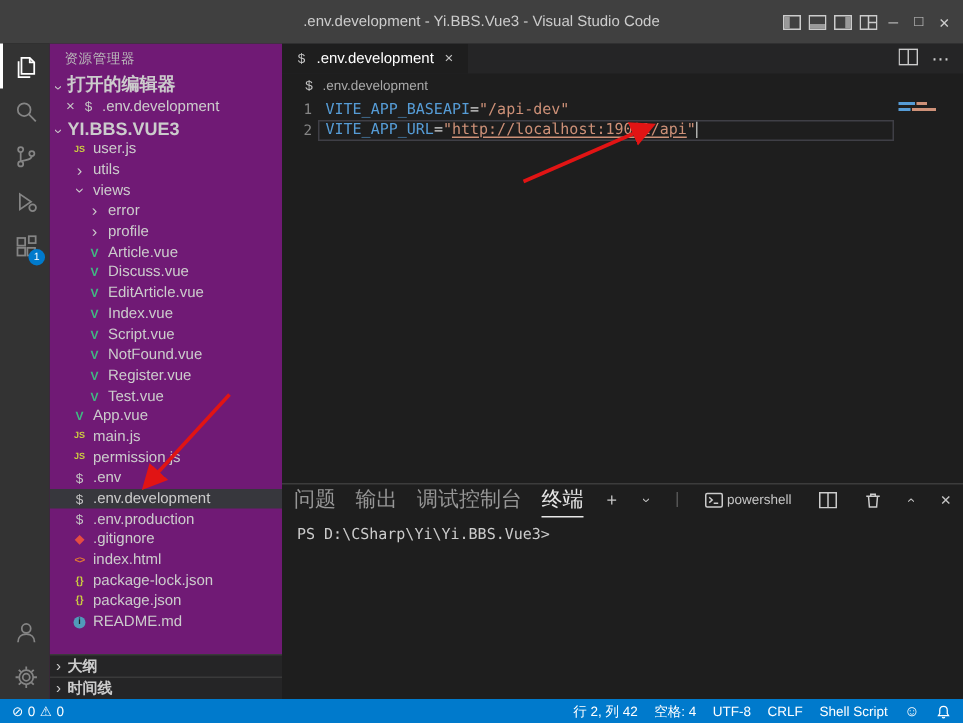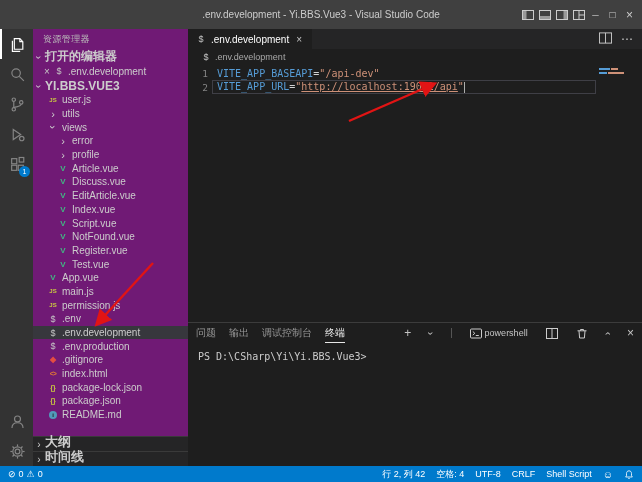--- a/index.html
+++ b/index.html
@@ -45,21 +45,21 @@
   .ficon.js::before{content:"JS";font-size:6px;color:var(--js-yellow,#cbcb41)}
   .ficon.vue::before{content:"V";font-size:8px;color:var(--vue-green,#41b883)}
   .ficon.env::before{content:"$";font-size:9px;font-weight:normal;color:#c5c5c5}
   .ficon.git::before{content:"◆";font-size:8px;color:var(--git-red,#e44d42)}
   .ficon.html::before{content:"<>";font-size:6.5px;letter-spacing:-.5px;color:var(--html-orange,#e37933)}
   .ficon.json::before{content:"{}";font-size:7px;color:var(--js-yellow,#cbcb41)}
   .ficon.info::before{content:"i";display:block;width:8px;height:8px;border-radius:50%;background:var(--info-blue,#519aba);color:#1e1e1e;font-size:6px;line-height:8px;text-align:center}
   .ficon.folder-collapsed::before{content:"›";font-size:11px;font-weight:normal;color:#cccccc}
   .ficon.folder-expanded::before{content:"›";font-size:11px;font-weight:normal;color:#cccccc;display:inline-block;transform:rotate(90deg)}
   .sidebar-bottom{position:absolute;bottom:0;left:0;right:0;background:#252526}
-  .bottom-section{height:15px;border-top:1px solid #3a3a3a;display:flex;align-items:flex-end;font-weight:bold;font-size:13px;cursor:pointer}
+  .bottom-section{height:15px;border-top:1px solid #3a3a3a;display:flex;align-items:center;font-weight:bold;font-size:10px;cursor:pointer}
   .bottom-section .sec-chev::before{transform:none}
 
   
   .editor-region{position:absolute;top:29px;bottom:16px;left:188px;right:0;display:flex;flex-direction:column;background:#1e1e1e;z-index:1}
   .tabbar{height:20px;background:#252526;display:flex;align-items:stretch;flex:none}
   .tab{display:flex;align-items:center;padding:0 7px;background:#1e1e1e;color:#ffffff;gap:4px;font-size:10px;cursor:pointer}
   .tab-actions{margin-left:auto;display:flex;align-items:center;gap:9px;padding-right:9px;color:#cccccc}
   .tab-actions svg{width:13px;height:12px}
   .glyph-more::before{content:"⋯";font-size:12px}
   .breadcrumbs{height:15px;display:flex;align-items:center;padding-left:12px;gap:3px;font-size:9px;color:#a9a9a9;flex:none;cursor:pointer}
@@ -75,21 +75,21 @@
   .cursor{display:inline-block;width:1px;height:11px;background:#aeafad;vertical-align:middle}
   .minimap{position:absolute;top:4px;right:3px;width:40px;cursor:pointer}
   .mm-line{height:2px;margin-bottom:2px;display:flex;gap:1px}
   .mm-seg-key{background:var(--key-blue,#569cd6);height:2px}
   .mm-seg-str{background:var(--string-orange,#ce9178);height:2px}
 
   
   .panel{height:144px;border-top:1px solid #3c3c3c;display:flex;flex-direction:column;flex:none}
   .panel-header{height:20px;display:flex;align-items:center;padding:0 8px;flex:none}
   .panel-tabs{display:flex;gap:13px}
-  .panel-tab{font-size:10px;color:#969696;cursor:pointer}
+  .panel-tab{font-size:14px;color:#969696;cursor:pointer}
   .pt-label{display:inline-block;padding:2px 0 2px}
   .panel-tab.active .pt-label{color:#e7e7e7;border-bottom:1px solid #e7e7e7}
   .panel-actions{margin-left:auto;display:flex;align-items:center;gap:18px;color:#c5c5c5}
   .panel-actions svg{width:12px;height:11px}
   .pa{cursor:pointer;display:flex;align-items:center}
   .pa-sep{width:1px;height:10px;background:#555}
   .glyph-plus::before{content:"+";font-size:12px}
   .glyph-chevdown::before{content:"›";display:inline-block;transform:rotate(90deg);font-size:10px}
   .glyph-chevup::before{content:"›";display:inline-block;transform:rotate(-90deg);font-size:10px}
   .glyph-close::before{content:"×";font-size:12px}

